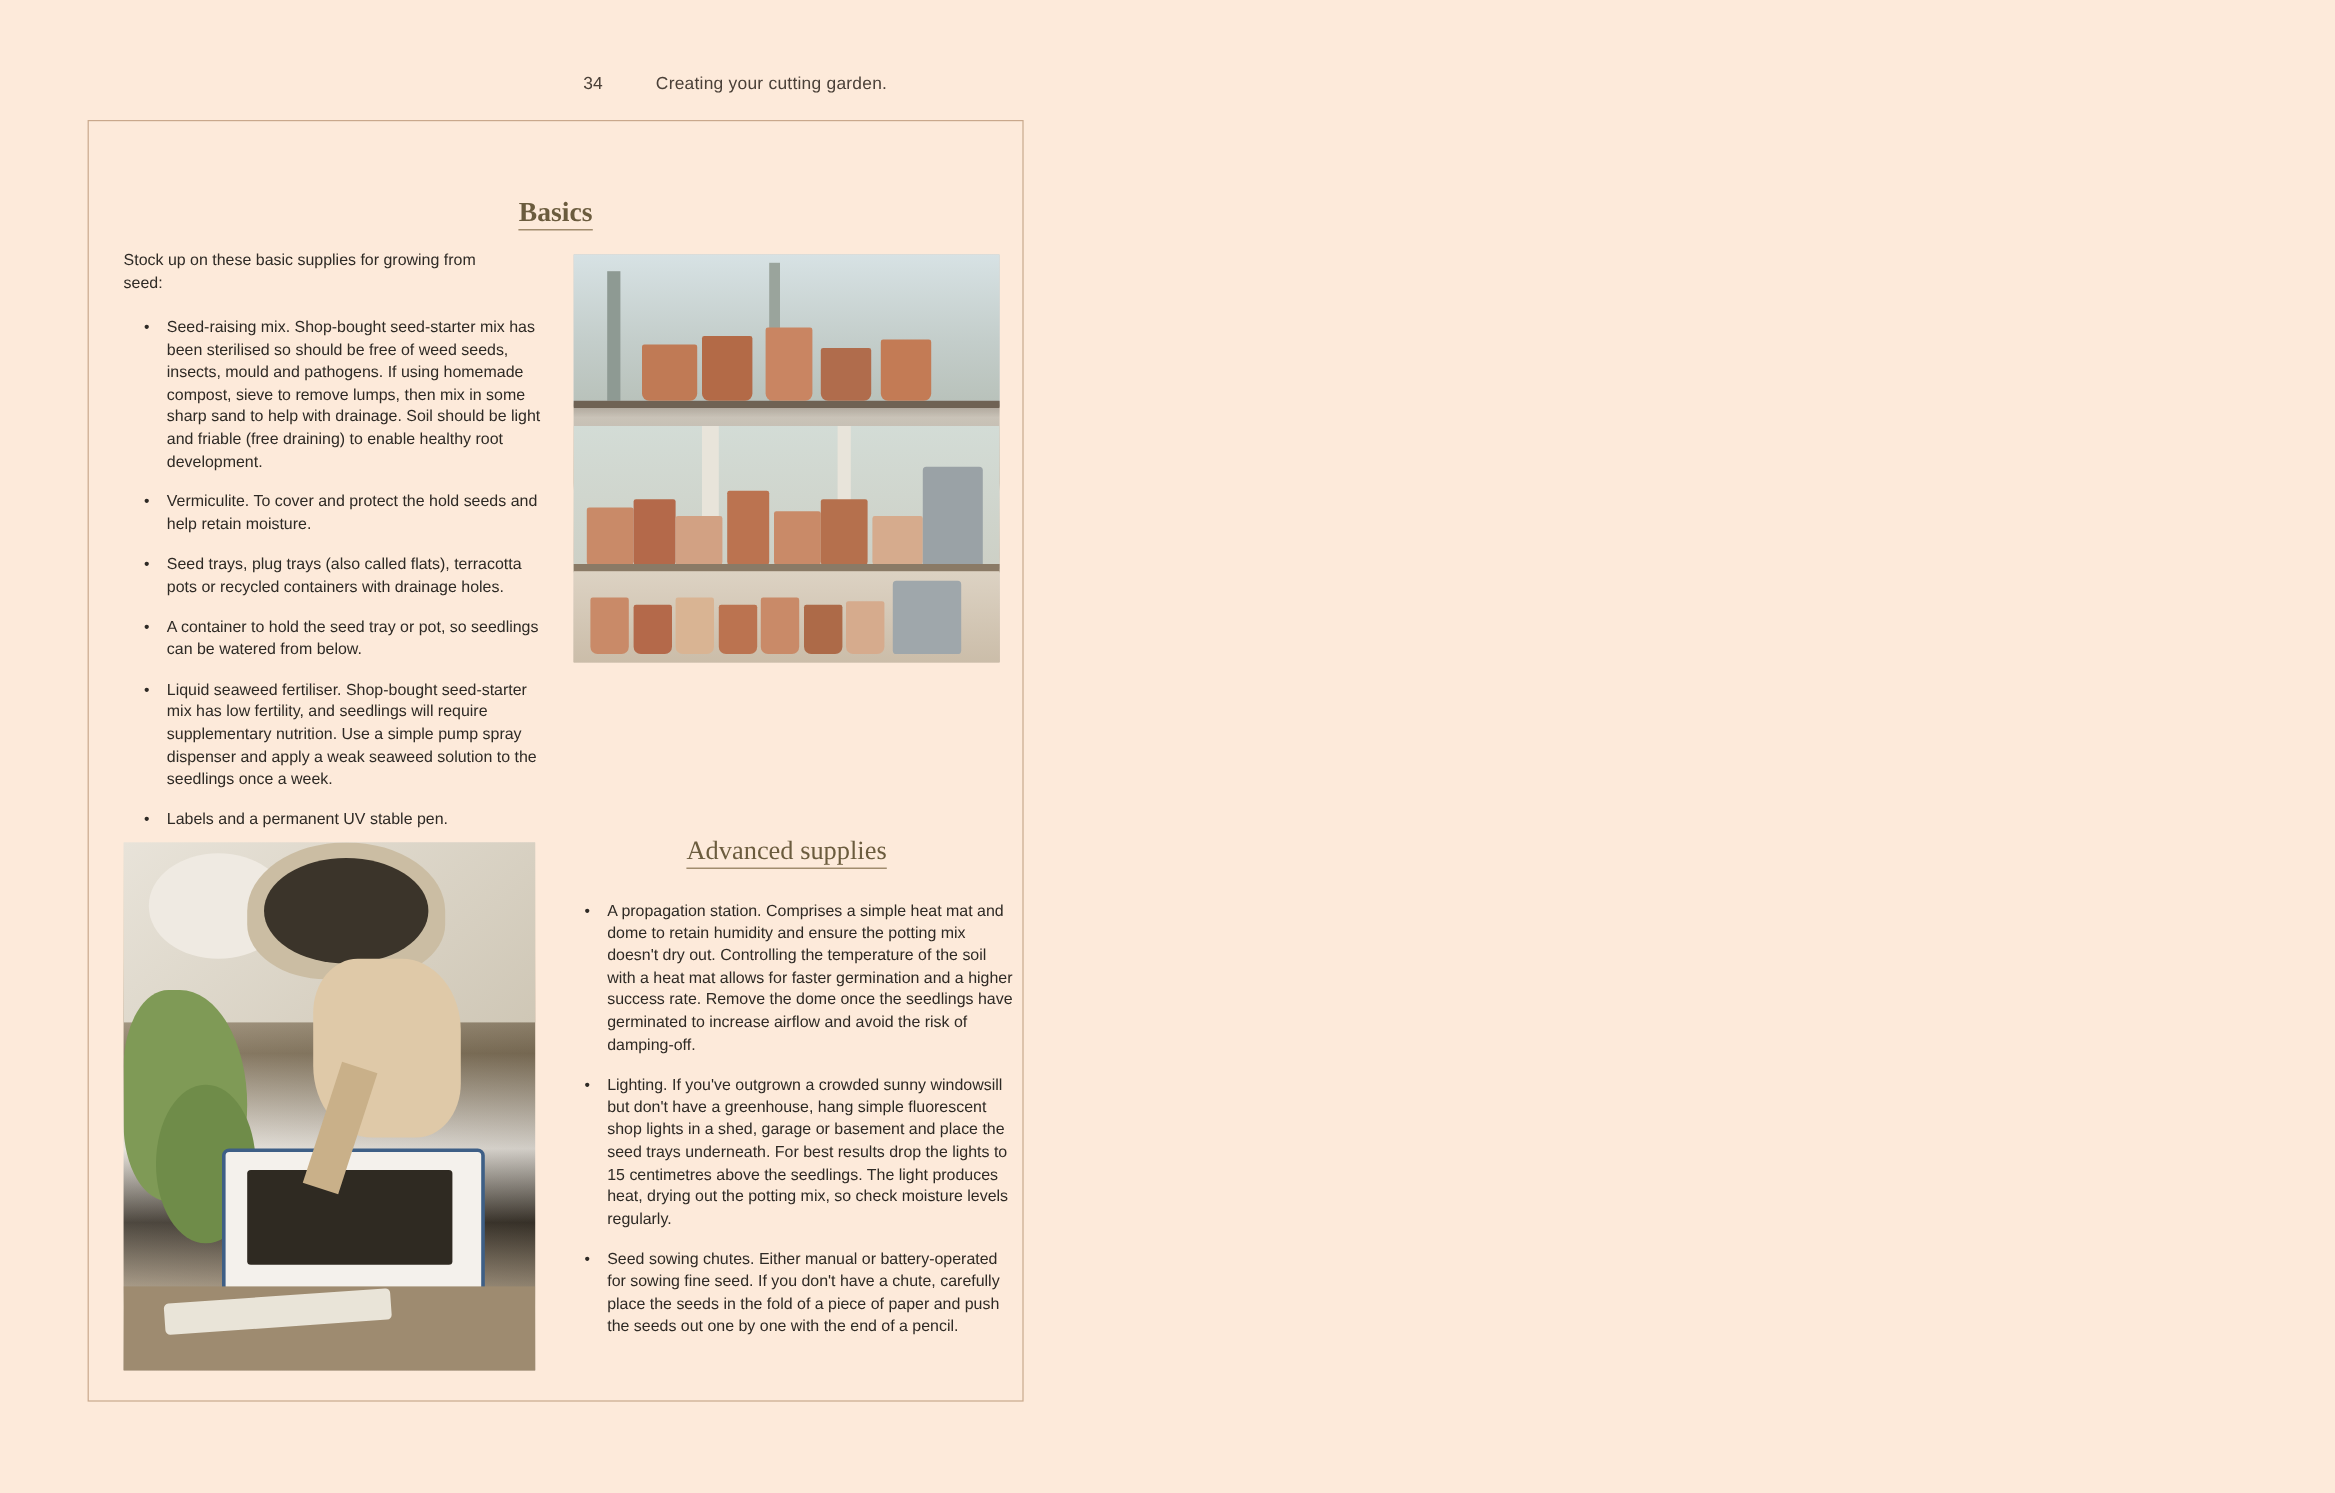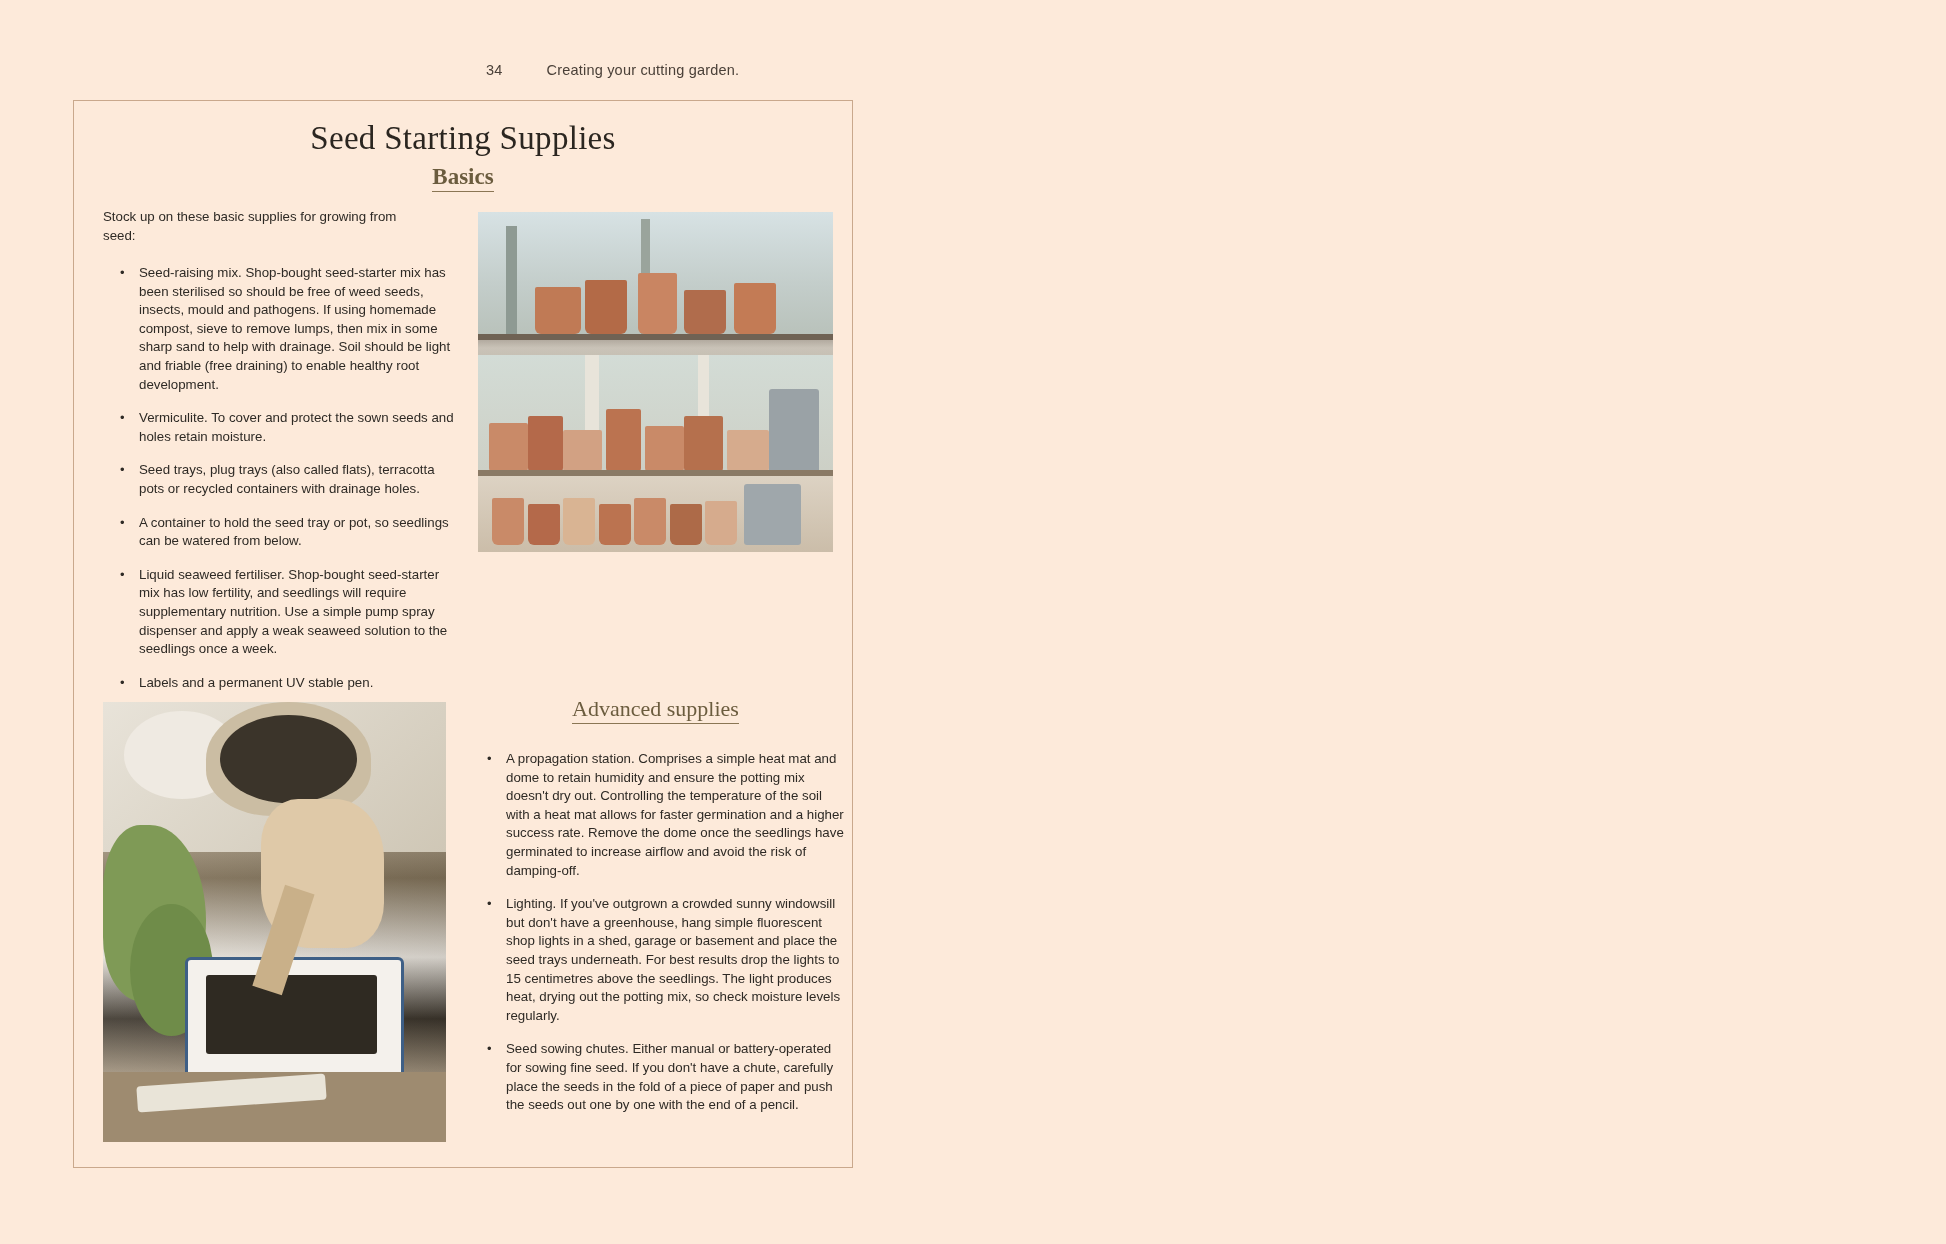--- a/index.html
+++ b/index.html
@@ -178,28 +178,27 @@
 <div class="spread">
 
   <div class="page page-left">
 
     <div class="running-head rh-left">
       <span class="rh-num">34</span><span>Creating your cutting garden.</span>
     </div>
 
     <div class="frame frame-left"></div>
 
-    <div class="l-title">Seed Starting Supplies</div>
     <div class="l-sub"><span>Basics</span></div>
 
     <div class="l-intro">Stock up on these basic supplies for growing from seed:</div>
 
     <ul class="bul l-list">
       <li>Seed-raising mix. Shop-bought seed-starter mix has been sterilised so should be free of weed seeds, insects, mould and pathogens. If using homemade compost, sieve to remove lumps, then mix in some sharp sand to help with drainage. Soil should be light and friable (free draining) to enable healthy root development.</li>
-      <li>Vermiculite. To cover and protect the sown seeds and holes retain moisture.</li>
+      <li>Vermiculite. To cover and protect the hold seeds and help retain moisture.</li>
       <li>Seed trays, plug trays (also called flats), terracotta pots or recycled containers with drainage holes.</li>
       <li>A container to hold the seed tray or pot, so seedlings can be watered from below.</li>
       <li>Liquid seaweed fertiliser. Shop-bought seed-starter mix has low fertility, and seedlings will require supplementary nutrition. Use a simple pump spray dispenser and apply a weak seaweed solution to the seedlings once a week.</li>
       <li>Labels and a permanent UV stable pen.</li>
     </ul>
 
     <div class="img img-shelf ph-shelf">
       <div style="position:absolute;left:0;top:0;width:100%;height:36%;background:linear-gradient(to bottom,#d7e2e4,#c3cdca 60%,#b9c2bb 100%);"></div>
       <div style="position:absolute;left:8%;top:4%;width:3%;height:32%;background:#8e9a93;"></div>
       <div style="position:absolute;left:46%;top:2%;width:2.5%;height:34%;background:#9aa49c;"></div>

